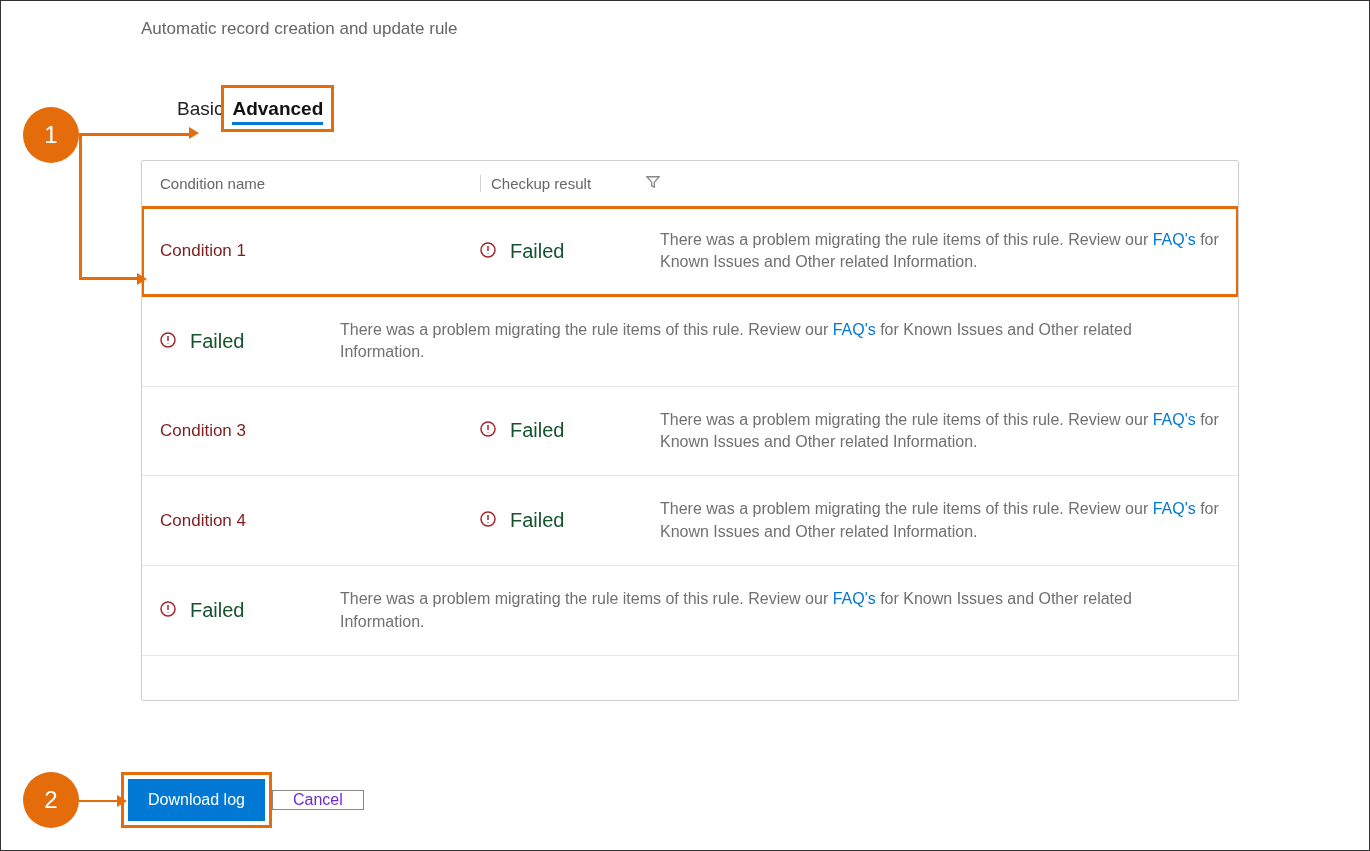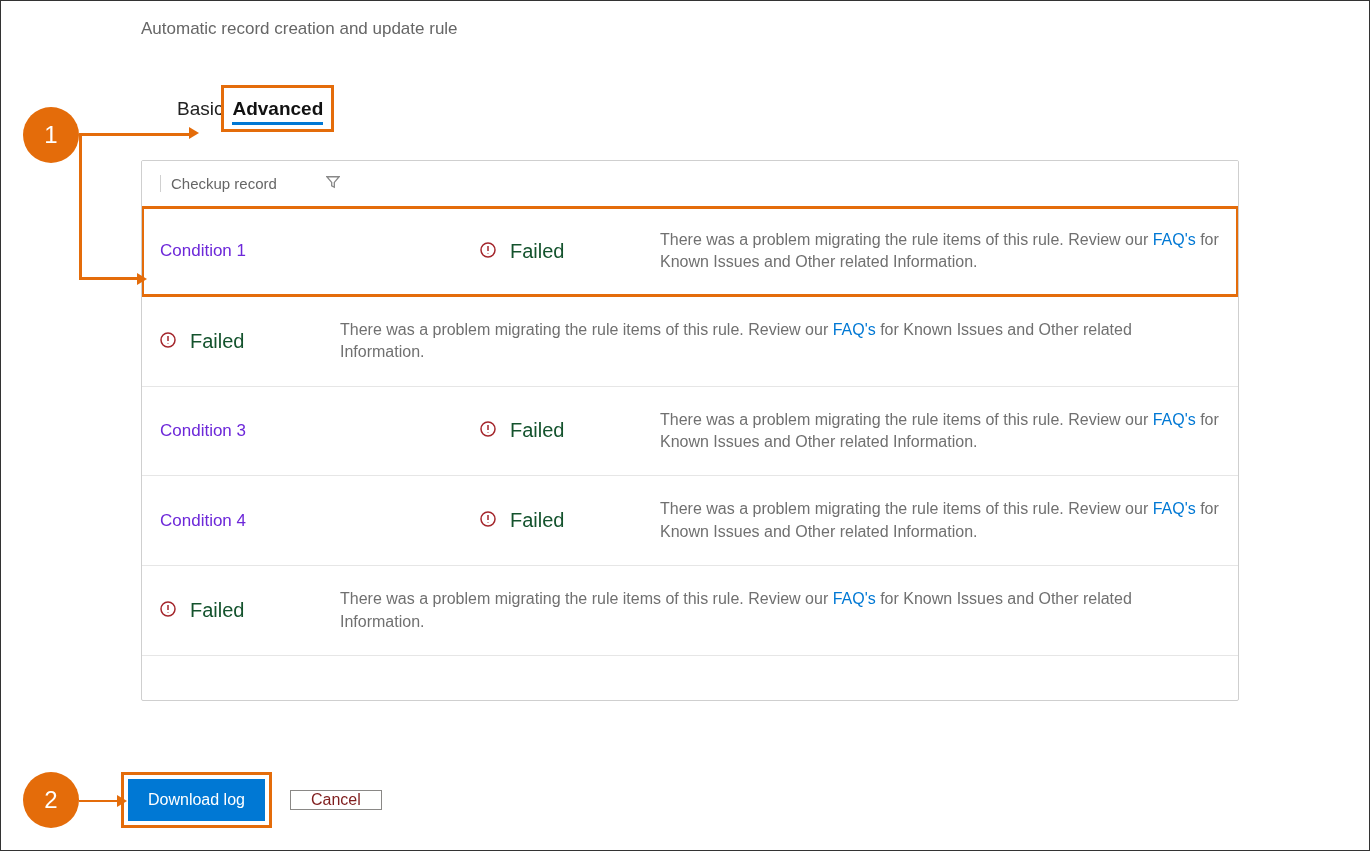--- a/index.html
+++ b/index.html
@@ -110,21 +110,21 @@
       border: 3px solid #e46c0a;
       margin: -1px -1px 0 -1px;
       padding: 20px 16px;
     }
     .grid-row:last-of-type {
       border-bottom: none;
     }
     .row-condition {
       flex: 0 0 320px;
       font-size: 17px;
-      color: #6d28d9;
+      color: #7f1d1d;
     }
     .row-result {
       flex: 0 0 180px;
       display: flex;
       align-items: center;
       gap: 14px;
       color: #14532d;
       font-size: 20px;
     }
     .error-icon svg {
@@ -143,38 +143,37 @@
       cursor: pointer;
     }
     .grid-spacer {
       height: 44px;
     }
     .action-bar {
       position: absolute;
       bottom: 22px;
       left: 120px;
       display: flex;
-      gap: 18px;
       align-items: center;
     }
     .download-btn-wrap {
       border: 3px solid #e46c0a;
       padding: 4px;
     }
     .btn-primary {
       background: #0078d4;
       color: #fff;
       border: none;
       padding: 12px 20px;
       font-size: 16px;
       cursor: pointer;
     }
     .btn-secondary {
       background: #fff;
-      color: #7f1d1d;
+      color: #6d28d9;
       border: 1px solid #8a8886;
       padding: 0 20px;
       font-size: 16px;
       cursor: pointer;
     }
     .callout {
       position: absolute;
       width: 56px;
       height: 56px;
       border-radius: 50%;
@@ -218,22 +217,23 @@
 
   <div class="tabs">
     <div class="tab tab-basic">Basic</div>
     <div class="tab-advanced-wrap">
       <div class="tab tab-advanced">Advanced</div>
     </div>
   </div>
 
   <div class="grid">
     <div class="grid-header">
+      <div class="col-condition">Condition name</div>
       <div class="col-result">
-        <span>Checkup record</span>
+        <span>Checkup result</span>
         <span class="header-icons">
           <span class="filter-icon">
             <svg viewBox="0 0 16 16" fill="none" stroke="currentColor" stroke-width="1.5">
                 <path d="M1 2h14l-5.5 6.5V14l-3-1.5V8.5L1 2z"></path>
               </svg>
           </span>
         </span>
       </div>
     </div>
 

